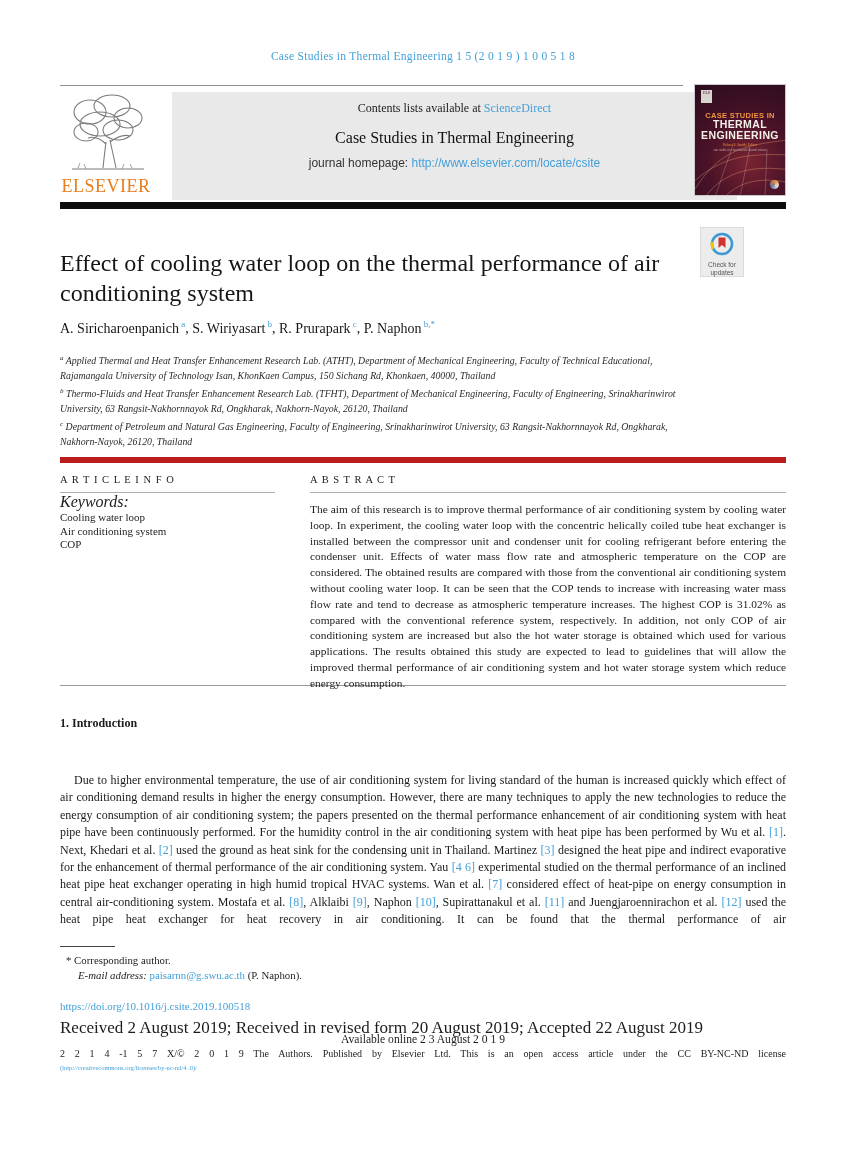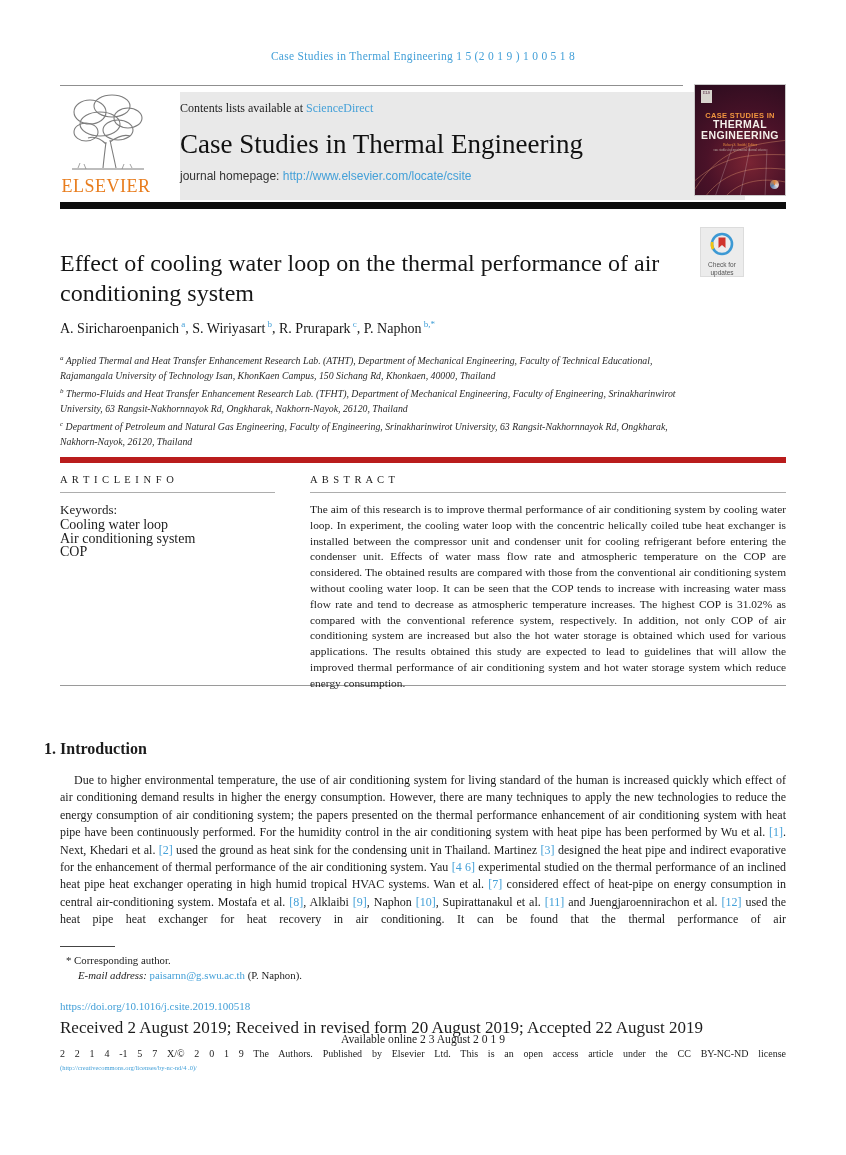--- a/index.html
+++ b/index.html
@@ -16,23 +16,23 @@
   .cite-head { top:50px; left:0; width:100%; text-align:center; font-size:11.5px; letter-spacing:0.3px; }
 
   
   .rule-top { top:85px; left:60px; width:623px; height:1px; background:#8f8f8f; }
 
   
   .els-logo { top:92px; left:58px; width:96px; height:108px; text-align:center; }
   .els-word { font-size:18px; color:#e87d1e; letter-spacing:0.5px; font-family:"Liberation Serif",serif; margin-top:-2px; }
 
   
-  .hdr-box { top:92px; left:180px; width:565px; height:108px; background:#e9e9e9; text-align:left; }
+  .hdr-box { top:92px; left:172px; width:565px; height:108px; background:#e9e9e9; text-align:center; }
   .hdr-contents { margin-top:9px; font-size:12px; color:#222; }
-  .hdr-journal { margin-top:13px; font-size:27px; color:#111; }
+  .hdr-journal { margin-top:13px; font-size:16px; color:#111; }
   .hdr-home { margin-top:9px; font-size:12px; color:#333; font-family:"Liberation Sans","DejaVu Sans",sans-serif; }
 
   
   .cover { top:84px; left:694px; width:92px; height:112px; background:
     radial-gradient(circle at 60% 70%, #7a2433 0%, #4a1228 45%, #2a0c1e 100%);
     border:1px solid #c9c9c9; overflow:hidden; }
   .cover-minilogo { position:absolute; top:5px; left:6px; width:11px; height:13px; background:#d8d4ce; font-size:4px; color:#43112c; text-align:center; line-height:4px; padding-top:1px; }
   .cover-t1 { position:absolute; top:26px; left:0; width:100%; text-align:center; font-size:7.5px; color:#f0953f; font-family:"Liberation Sans",sans-serif; font-weight:bold; letter-spacing:0.3px; }
   .cover-t2 { position:absolute; top:34px; left:0; width:100%; text-align:center; font-size:10.5px; color:#f4f0ea; font-family:"Liberation Sans",sans-serif; font-weight:bold; letter-spacing:0.4px; line-height:11px; }
   .cover-sub { position:absolute; top:58px; left:0; width:100%; text-align:center; font-size:3.5px; color:#f0953f; }
@@ -54,26 +54,26 @@
   .affils { top:351px; left:60px; width:618px; font-style:italic; font-size:9.8px; line-height:14.8px; color:#2a2a2a; }
   .affils sup { font-size:7px; font-style:italic; }
   .affil-item { margin:0; }
 
   
   .info-block { top:457px; left:60px; width:726px; height:229px; border-top:6px solid #b91c1c; border-bottom:1px solid #9a9a9a; }
   .col-left  { position:absolute; left:0; top:0; width:215px; }
   .col-right { position:absolute; left:250px; top:0; width:476px; }
   .col-head { margin-top:11px; font-size:10.5px; letter-spacing:1px; color:#1c1c1c; }
   .col-rule { margin-top:7px; height:1px; background:#adadad; }
-  .kw-label { margin-top:9px; font-size:13px; }
-  .kw-item { font-size:14px; line-height:13.5px; }
+  .kw-label { margin-top:0; font-style:italic; font-size:16px; }
+  .kw-item { font-size:11px; line-height:13.5px; }
   .abstract-text { margin-top:9px; font-size:11.4px; line-height:15.8px; text-align:justify; color:#1c1c1c; }
 
   
-  .intro-head { top:716px; left:44px; width:400px; font-size:16px; font-weight:bold;margin-top:24px; }
+  .intro-head { top:716px; left:60px; width:400px; font-size:12px; font-weight:bold; }
   .intro-par { top:772px; left:60px; width:726px; font-size:12px; line-height:17.4px; text-align:justify; text-align-last:justify; text-indent:14px; color:#1a1a1a; }
 
   
   .fn-rule { top:946px; left:60px; width:55px; height:1px; background:#444; }
   .fn-corr { top:954px; left:66px; font-size:10.8px; }
   .fn-mail { top:969px; left:78px; font-size:10.8px; }
   .fn-mail .lbl { font-style:italic; }
 
   
   .doi { top:1000px; left:60px; font-size:11px; }

